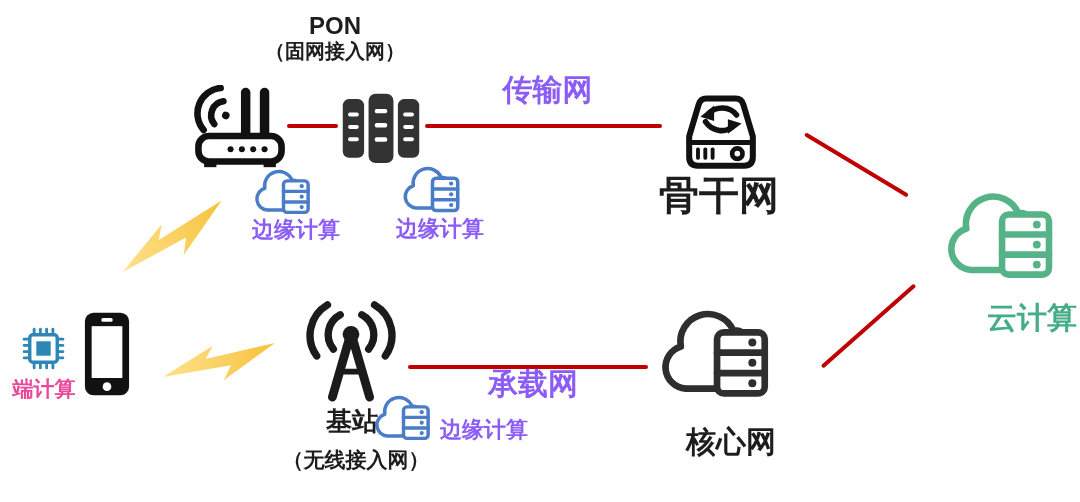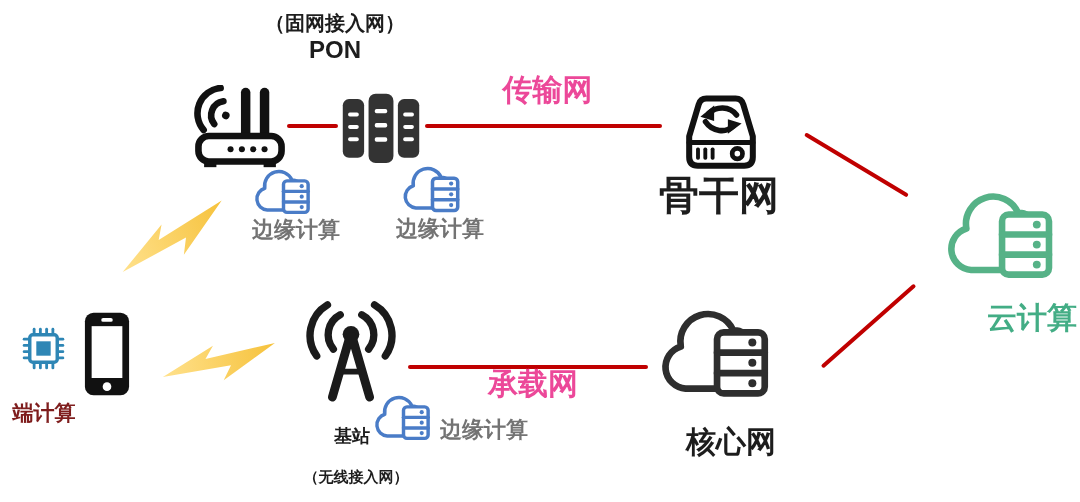--- a/index.html
+++ b/index.html
@@ -2,23 +2,23 @@
 <html><head>
 <meta charset="utf-8">
 <style>
   html,body{margin:0;padding:0;background:#fff;}
   #canvas{
     position:relative;width:1080px;height:502px;background:#fff;overflow:hidden;
     font-family:"Liberation Sans","DejaVu Sans",sans-serif;
   }
   .lbl{position:absolute;font-weight:700;text-align:center;color:#1d1d1d;
        line-height:1.18;white-space:nowrap;}
-  .red{color:#ec4899;}
-  .blue{color:#737373;}
-  .teal{color:#7f1d1d;margin-top:24px;}
+  .red{color:#8b5cf6;}
+  .blue{color:#8b5cf6;}
+  .teal{color:#ec4899;}
   .green{color:#43AD85;text-align:right;}
   .icon{position:absolute;display:block;}
   .redline{position:absolute;height:4px;background:#C00000;border-radius:2px;}
   .diag{transform-origin:0 50%;}
   .bolt{position:absolute;}
 </style>
 </head>
 <body>
 
 <div id="canvas">
@@ -37,22 +37,22 @@
         </g>
       </symbol>
       <linearGradient id="boltGrad" x1="0" y1="0" x2="1" y2="0">
         <stop offset="0" stop-color="#FFE18C"></stop>
         <stop offset="1" stop-color="#F6C23C"></stop>
       </linearGradient>
     </defs>
   </svg>
 
   <div class="lbl" style="left:240px;top:12px;width:190px;font-size:24px;">
+    <div>PON</div>
     <div style="font-size:20px;">（固网接入网）</div>
-    <div>PON</div>
   </div>
 
   <div class="redline" style="left:287px;top:124px;width:51px;"></div>
   <div class="redline" style="left:425px;top:124px;width:237px;"></div>
   <div class="redline" style="left:408px;top:365px;width:240px;"></div>
   <div class="redline diag" style="left:805px;top:132px;width:120px;transform:rotate(31deg);"></div>
   <div class="redline diag" style="left:822px;top:365px;width:124px;transform:rotate(-41.4deg);"></div>
 
   <div class="lbl red" style="left:485px;top:72px;width:125px;font-size:30px;">传输网</div>
   <div class="lbl red" style="left:473px;top:318px;width:120px;font-size:30px;margin-top:48px;">承载网</div>
@@ -148,22 +148,22 @@
       <path d="M44 14 A23 23 0 0 0 37 49" stroke-width="7.5"></path>
       <path d="M31 4 A36 36 0 0 0 20 56" stroke-width="7.5"></path>
       <path d="M66 14 A23 23 0 0 1 73 49" stroke-width="7.5"></path>
       <path d="M79 4 A36 36 0 0 1 90 56" stroke-width="7.5"></path>
       <circle cx="55" cy="34" r="8.5" fill="#1b1b1b" stroke="none"></circle>
       <line x1="54" y1="36" x2="36" y2="98" stroke-width="9"></line>
       <line x1="56" y1="36" x2="74" y2="98" stroke-width="9"></line>
       <line x1="44" y1="72" x2="66" y2="72" stroke-width="6"></line>
     </g>
   </svg>
-  <div class="lbl" style="left:292px;top:426px;width:120px;font-size:18px;">基站</div>
-  <div class="lbl" style="left:256px;top:468px;width:200px;font-size:15px;">（无线接入网）</div>
+  <div class="lbl" style="left:292px;top:406px;width:120px;font-size:26px;">基站</div>
+  <div class="lbl" style="left:256px;top:448px;width:200px;font-size:21px;">（无线接入网）</div>
 
   <svg class="icon" style="left:83px;top:309px;" width="48" height="90" viewBox="0 0 50 90">
     <rect x="2" y="2" width="46" height="86" rx="9" fill="#111"></rect>
     <rect x="9" y="16" width="32" height="54" fill="#fff"></rect>
     <rect x="19" y="7.5" width="12" height="4" rx="2" fill="#fff"></rect>
     <circle cx="25" cy="79" r="4.5" fill="#fff"></circle>
   </svg>
 
   <svg class="icon" style="left:21px;top:326px;" width="45" height="45" viewBox="0 0 72 72">
     <g stroke="#2E86B5" stroke-width="4.5" stroke-linecap="round">

